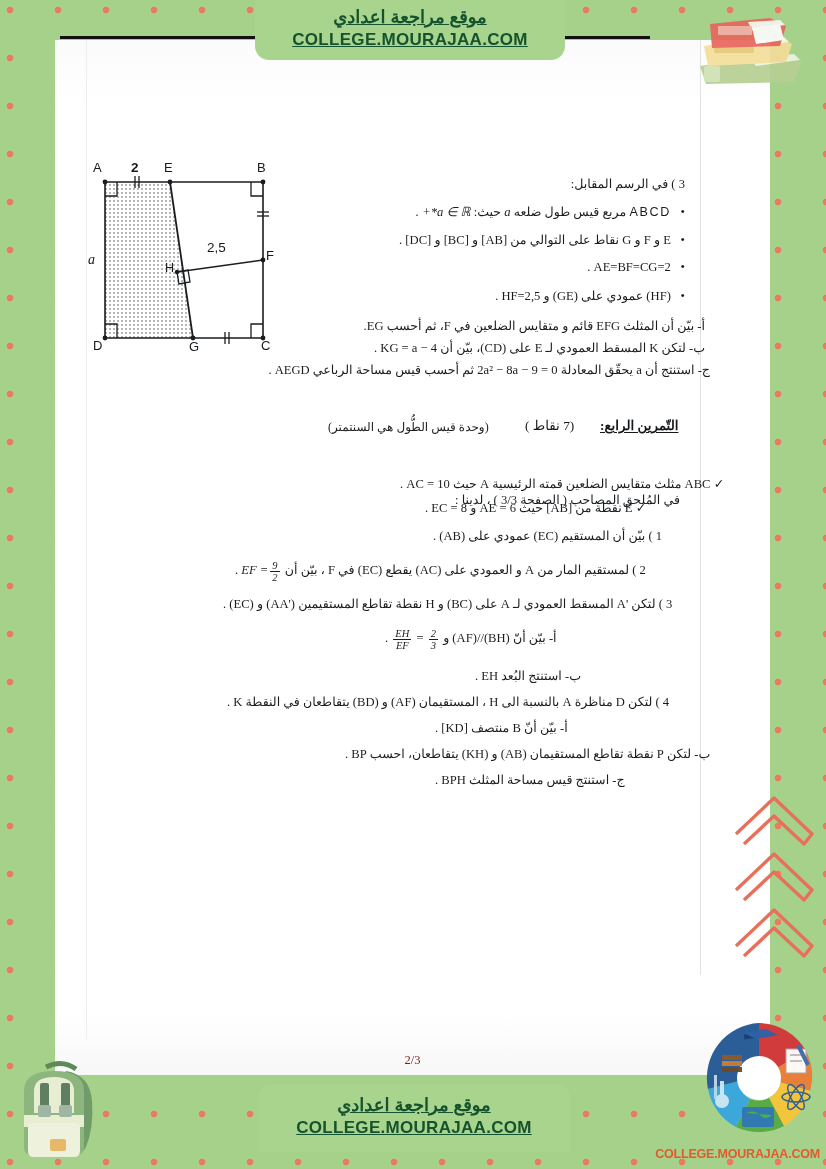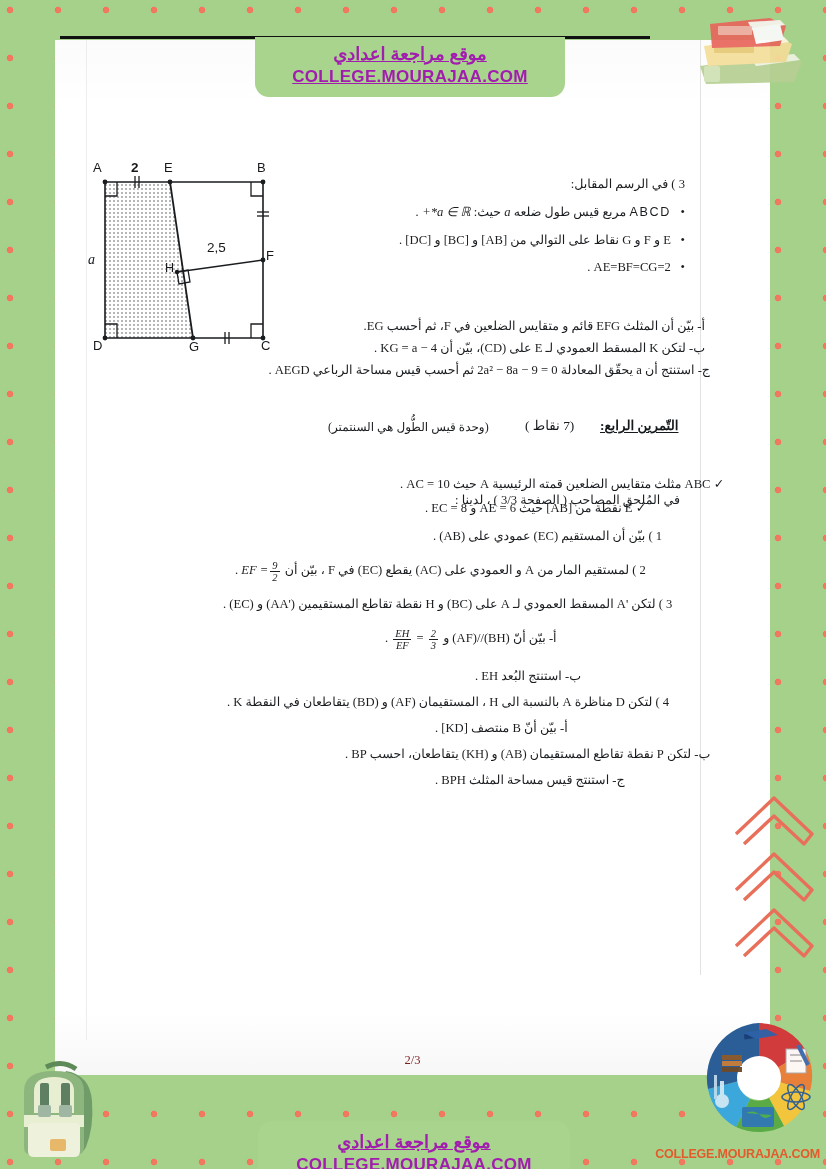--- a/index.html
+++ b/index.html
@@ -36,26 +36,25 @@
     position:absolute;left:60px;top:36px;width:590px;height:3px;background:#111;
   }
   .scan-edge-left{
     position:absolute;left:86px;top:40px;width:1px;height:1000px;background:#ededed;
   }
 
   
   .banner{
     position:absolute;
     background:#a8d48e;
-    color:#a21caf;
+    color:#14532d;
     text-align:center;
     border-radius:0 0 14px 14px;
     padding:6px 26px 10px 26px;
     box-sizing:border-box;
-    margin-top:37px;
   }
   .banner.top{left:255px;top:0;width:310px;}
   .banner.bottom{left:258px;top:1084px;width:312px;border-radius:14px 14px 0 0;padding:10px 26px 14px 26px;}
   .banner .ar{
     font-size:18px;font-weight:bold;text-decoration:underline;
     direction:rtl;letter-spacing:.5px;line-height:1.25;
   }
   .banner .url{
     font-size:17px;font-weight:bold;text-decoration:underline;
     letter-spacing:.3px;line-height:1.25;
@@ -216,20 +215,24 @@
   <div class="txt t13" style="left:250px;top:192px;width:380px;">
     <span class="bullet">•</span>
     <span>E و F و G نقاط على التوالي من [AB] و [BC] و [DC] .</span>
   </div>
 
   <div class="txt t13" style="left:250px;top:220px;width:380px;">
     <span class="bullet">•</span>
     <span>AE=BF=CG=2 .</span>
   </div>
 
+  <div class="txt t13" style="left:250px;top:248px;width:380px;">
+    <span class="bullet">•</span>
+    <span>(HF) عمودي على (GE) و HF=2,5 .</span>
+  </div>
 
   <div class="txt t13" style="left:250px;top:278px;width:400px;">
     <span>أ-</span>
     <span>بيّن أن المثلث EFG قائم و متقايس الضلعين في F، ثم أحسب EG.</span>
   </div>
 
   <div class="txt t13" style="left:250px;top:300px;width:400px;">
     <span>ب-</span>
     <span>لتكن K المسقط العمودي لـ E على (CD)، بيّن أن KG = a − 4 .</span>
   </div>

